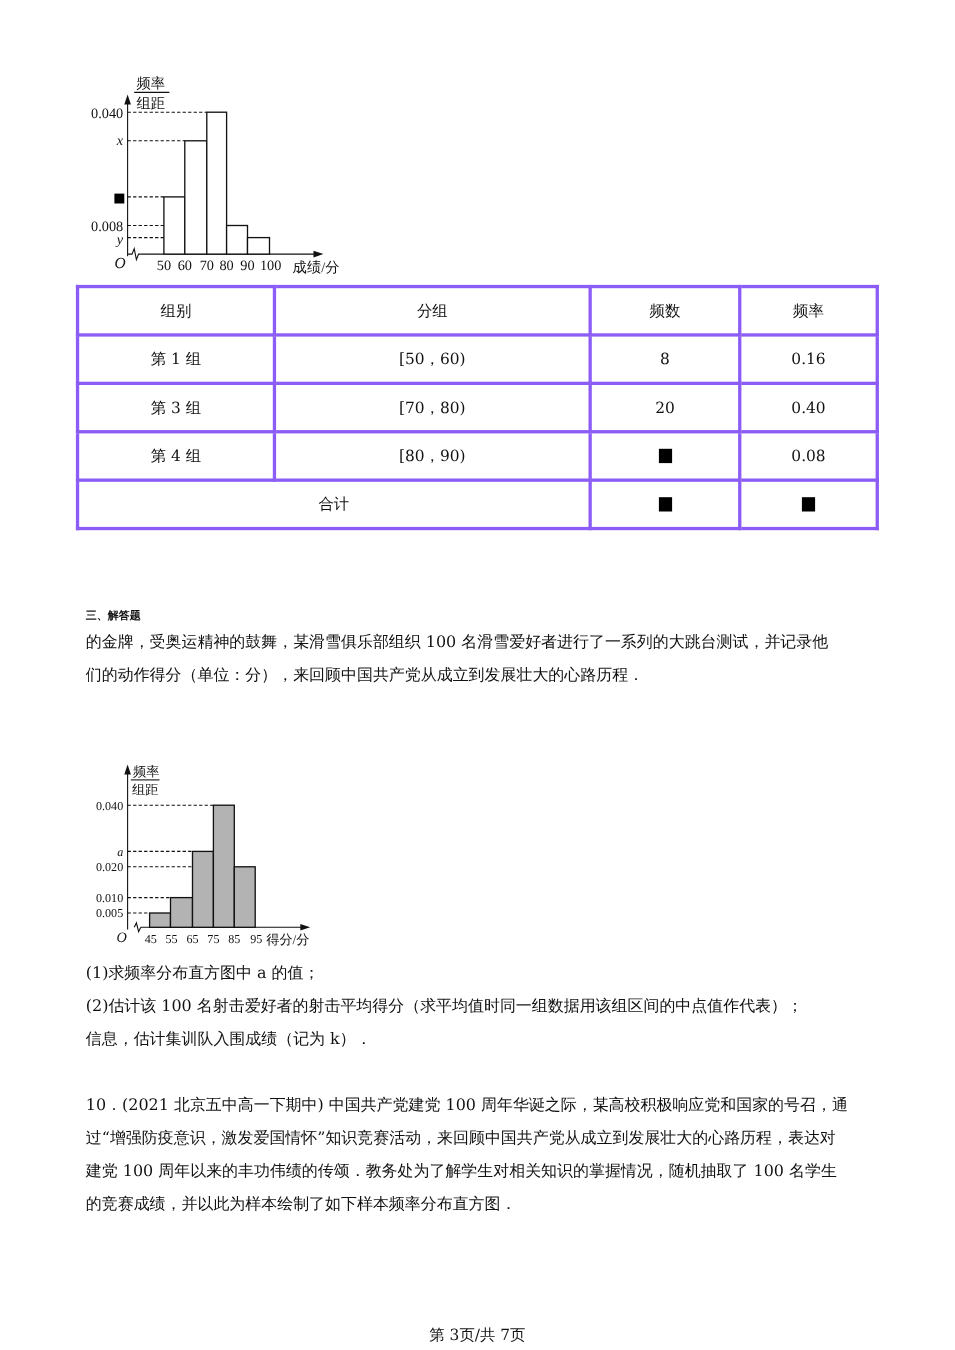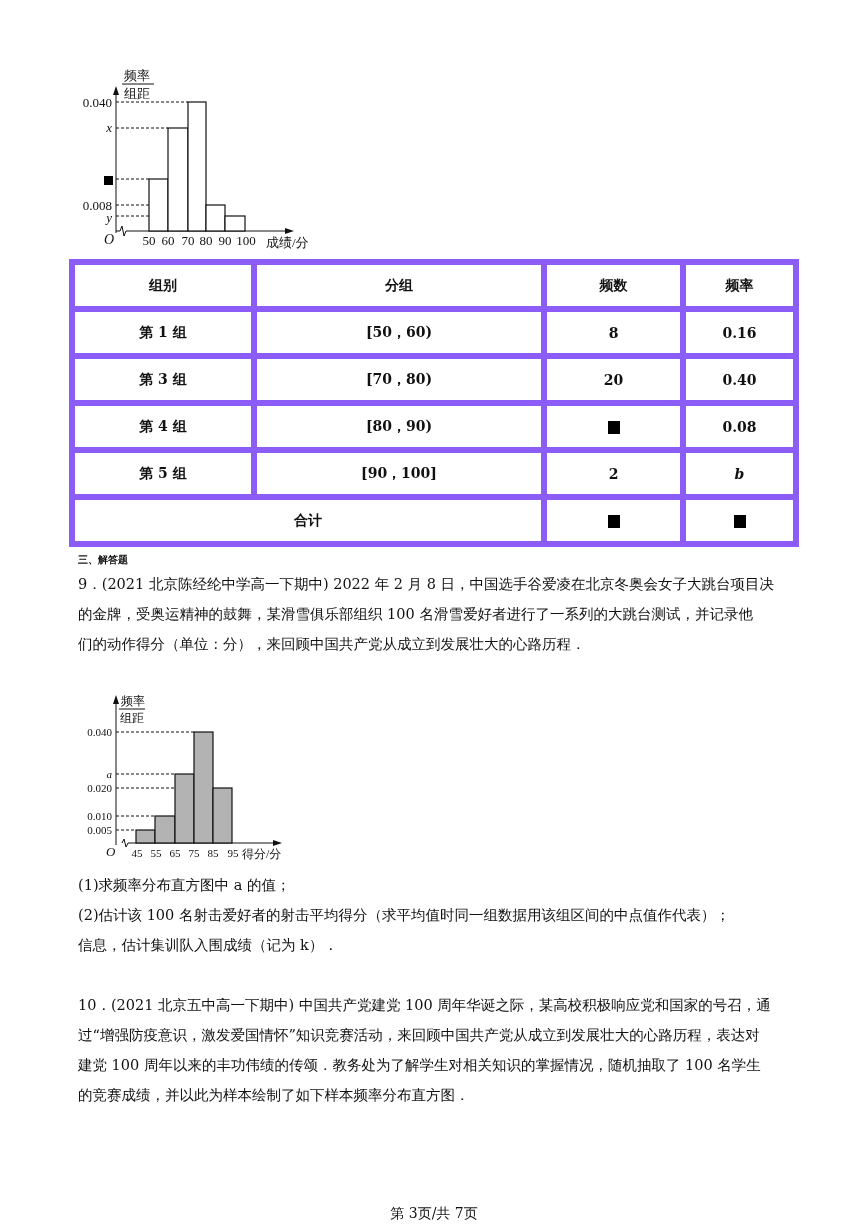--- a/index.html
+++ b/index.html
@@ -2,21 +2,21 @@
 <html><head>
 <meta charset="utf-8">
 <style>
   html,body{margin:0;padding:0;background:#fff;}
   body{width:868px;height:1227px;position:relative;overflow:hidden;
        font-family:"DejaVu Serif","Liberation Serif",serif;color:#111;}
   .abs{position:absolute;}
   svg text{font-family:"Liberation Serif","DejaVu Serif",serif;fill:#111;}
   table.data{position:absolute;left:69px;top:259px;width:730px;border-collapse:collapse;
        font-size:14px;}
-  table.data td{border:6px solid #8b5cf6;text-align:center;height:41px;padding:0;font-weight:bold;}
+  table.data td{border:3px solid #8b5cf6;text-align:center;height:41px;padding:0;}
   .sq{display:inline-block;width:12px;height:13px;background:#000;vertical-align:middle;}
   .it{font-style:italic;}
   .sec{font-weight:bold;font-size:10px;left:78px;top:553px;}
   .para{left:78px;width:722px;font-size:14.5px;line-height:30px;}
   .footer{left:0;width:868px;text-align:center;top:1205px;font-size:14px;}
 </style>
 </head>
 <body>
 
 <svg class="abs" style="left:0;top:0" width="340" height="260">
@@ -85,37 +85,30 @@
     <td>20</td>
     <td>0.40</td>
   </tr>
   <tr>
     <td>第 4 组</td>
     <td>[80，90)</td>
     <td><span class="sq"></span></td>
     <td>0.08</td>
   </tr>
   <tr>
-    <td>第 5 组</td>
-    <td>[90，100]</td>
-    <td>2</td>
-    <td class="it">b</td>
-  </tr>
-  <tr>
     <td colspan="2">合计</td>
     <td><span class="sq"></span></td>
     <td><span class="sq"></span></td>
   </tr>
 </tbody>
   </table>
 
 <div class="abs sec">三、解答题</div>
 
 <div class="abs para" style="top:569px">
-  <div>9．(2021 北京陈经纶中学高一下期中) 2022 年 2 月 8 日，中国选手谷爱凌在北京冬奥会女子大跳台项目决</div>
   <div>的金牌，受奥运精神的鼓舞，某滑雪俱乐部组织 100 名滑雪爱好者进行了一系列的大跳台测试，并记录他</div>
   <div>们的动作得分（单位：分），来回顾中国共产党从成立到发展壮大的心路历程．</div>
 </div>
 
 <svg class="abs" style="left:0;top:690px" width="300" height="180">
   <g transform="translate(0,-690)">
     <text x="121" y="705" font-size="12">频率</text>
     <line x1="119" y1="709" x2="145" y2="709" stroke="#111" stroke-width="1"></line>
     <text x="120" y="722" font-size="12">组距</text>
     <line x1="116" y1="845" x2="116" y2="699" stroke="#111" stroke-width="1"></line>

